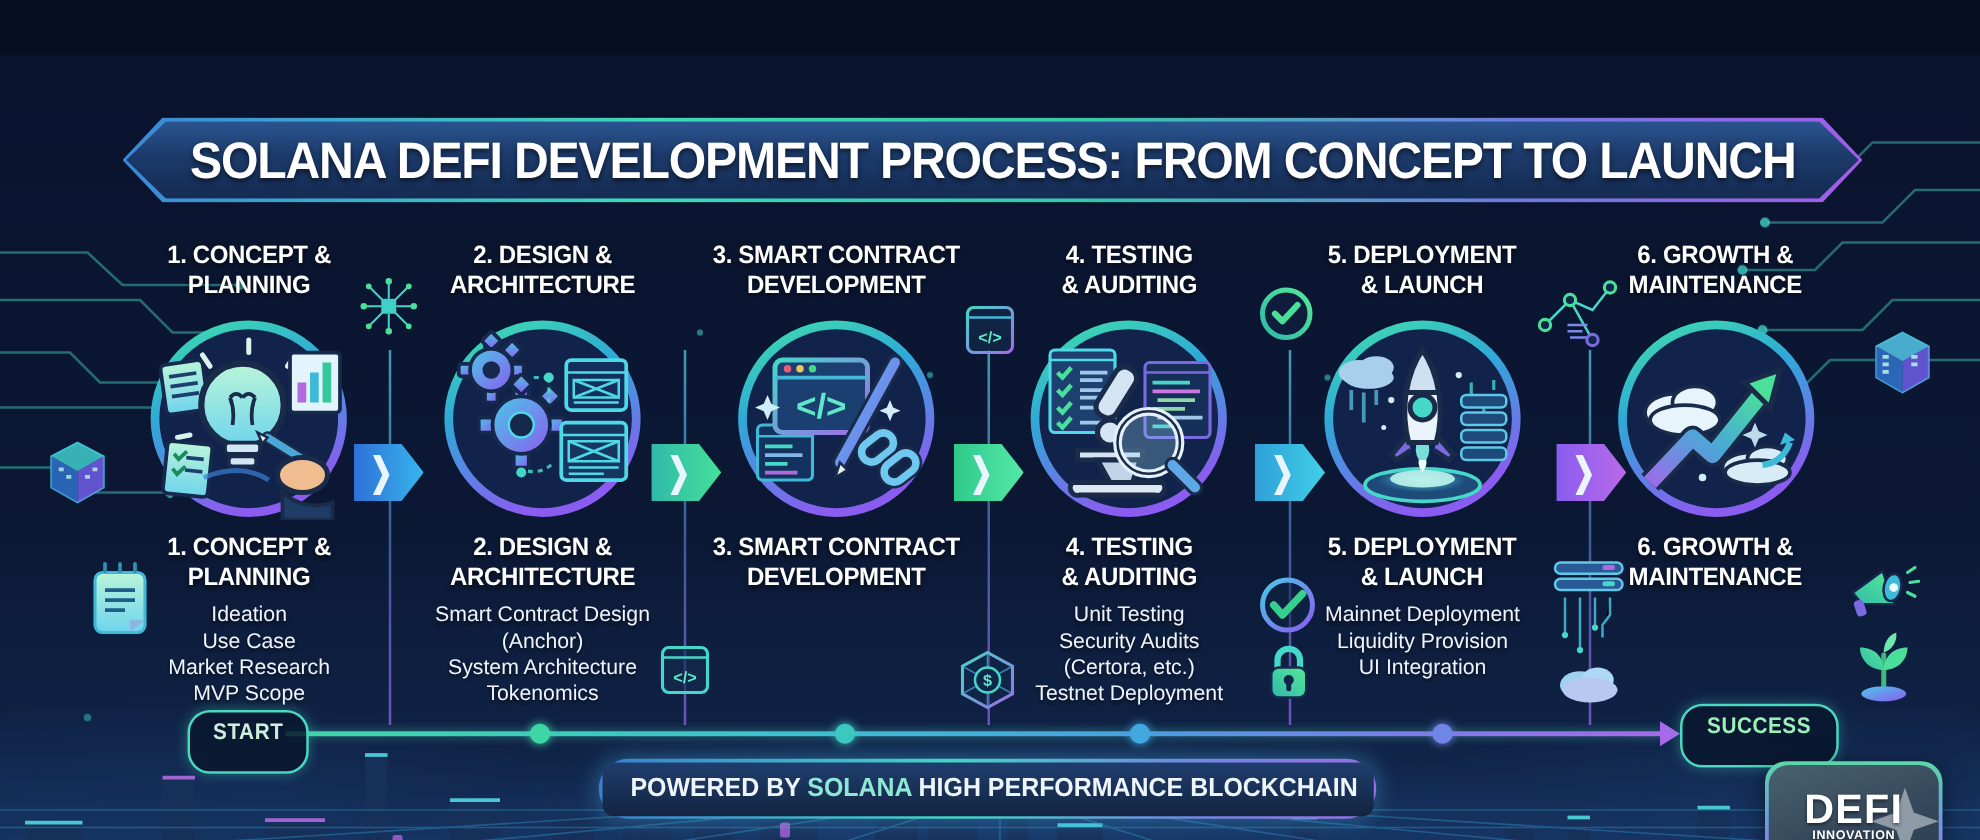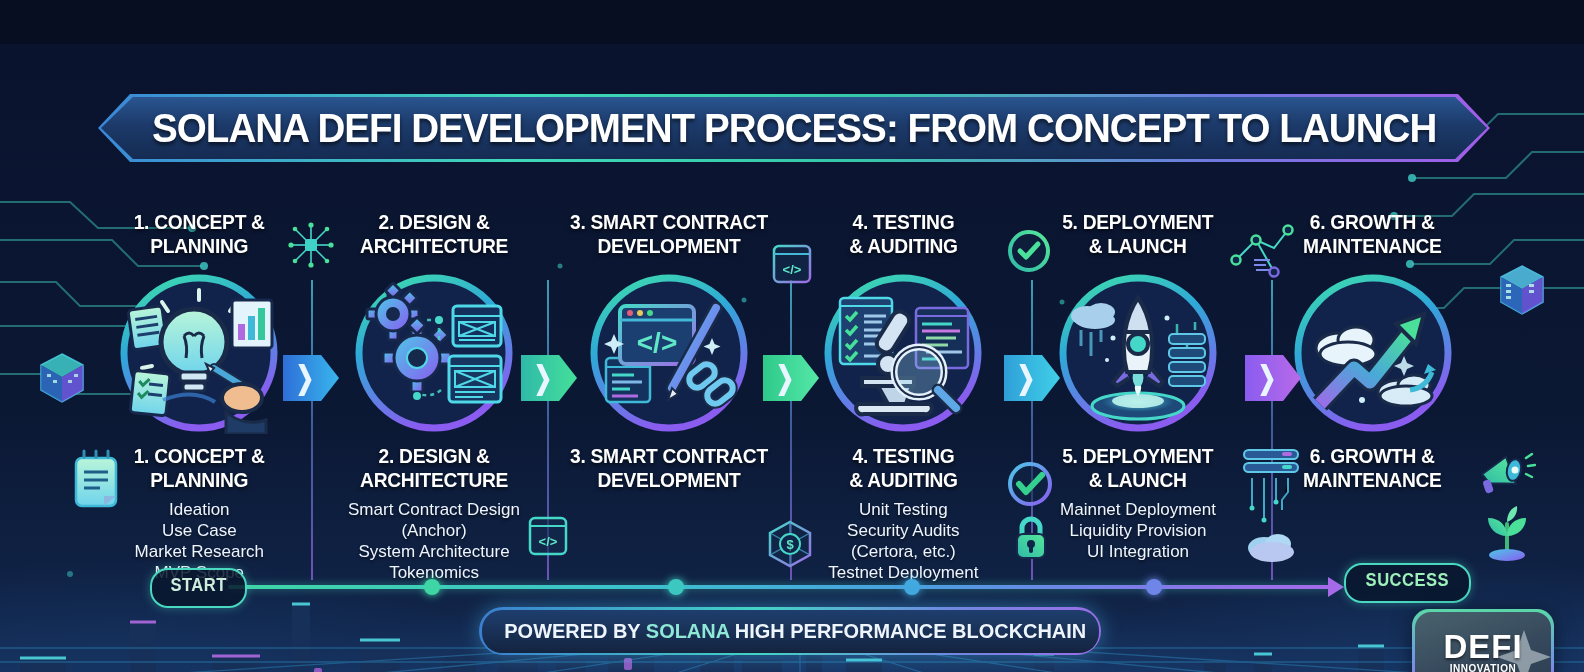--- a/index.html
+++ b/index.html
@@ -19,21 +19,21 @@
     clip-path:polygon(2.3% 0,97.7% 0,100% 50%,97.7% 100%,2.3% 100%,0 50%);
     filter:drop-shadow(0 0 14px rgba(64,200,214,.45));}
   .title-banner-inner{position:absolute;left:3px;top:3px;right:3px;bottom:3px;
     background:linear-gradient(180deg,#2a5590 0%,#1c3a6a 45%,#152b52 100%);
     clip-path:polygon(2.3% 0,97.7% 0,100% 50%,97.7% 100%,2.3% 100%,0 50%);
     display:flex;align-items:center;justify-content:center;}
   .title-text{color:#ffffff;font-size:41px;font-weight:bold;letter-spacing:-1px;white-space:nowrap;
     transform:scaleX(.94);text-shadow:0 3px 4px rgba(0,0,0,.55);}
 
   
-  .stages-row{position:absolute;left:82px;top:166px;width:1408px;display:flex;z-index:6;}
+  .stages-row{position:absolute;left:82px;top:148px;width:1408px;display:flex;z-index:6;}
   .stage-col{flex:1;display:flex;flex-direction:column;align-items:center;}
   .stage-title{min-height:52px;text-align:center;color:#fff;font-weight:bold;font-size:20px;
     line-height:24px;letter-spacing:-.3px;text-shadow:0 2px 4px rgba(0,0,0,.65);}
   .stage-title .tl{display:block;transform:scaleX(.96);}
   .stage-circle{width:162px;height:162px;margin-top:10px;}
   .stage-title.bottom{margin-top:10px;}
   .stage-items{margin-top:3px;text-align:center;color:#eef5ff;font-size:17px;line-height:21px;
     text-shadow:0 2px 3px rgba(0,0,0,.6);}
 
   
@@ -46,31 +46,31 @@
   .flow-arrow span{transform:scaleY(1.4);}
 
   
   .timeline-line{position:absolute;left:228px;top:541px;width:1104px;height:4px;border-radius:2px;z-index:6;
     background:linear-gradient(90deg,#3fd6a5 0%,#3cc4cc 35%,#4aa0e0 62%,#7e7ce8 82%,#a66ae8 100%);
     box-shadow:0 0 8px rgba(80,220,200,.5);}
   .timeline-arrowhead{position:absolute;left:1328px;top:533px;width:0;height:0;z-index:6;
     border-left:16px solid #a66ae8;border-top:10px solid transparent;border-bottom:10px solid transparent;}
   .timeline-dot{position:absolute;top:535px;width:16px;height:16px;border-radius:50%;z-index:7;}
   .pill{position:absolute;z-index:8;border:2px solid #49d8c0;border-radius:18px;
-    background:rgba(9,24,46,.85);padding:5px 16px 10px;font-weight:bold;font-size:18px;letter-spacing:.5px;
+    background:rgba(9,24,46,.85);padding:5px 16px 21px;font-weight:bold;font-size:18px;letter-spacing:.5px;
     box-shadow:0 0 10px rgba(73,216,192,.4);}
   .pill .pt{display:inline-block;transform:scaleX(.92);}
   .pill.start{left:150px;top:524px;color:#cdeedd;}
   .pill.success{left:1344px;top:519px;color:#9ef0bb;}
 
   
   .powered{position:absolute;left:479px;top:563px;width:622px;height:48px;border-radius:26px;z-index:9;
     background:linear-gradient(90deg,#3a7fd0,#43d4c4 45%,#6f8ae0 75%,#9b6de8);
     filter:drop-shadow(0 0 10px rgba(70,180,230,.45));}
-  .powered-inner{position:absolute;left:2.5px;top:2.5px;right:2.5px;bottom:2.5px;border-radius:20px;
+  .powered-inner{position:absolute;left:2.5px;top:2.5px;right:2.5px;bottom:2.5px;border-radius:9px;
     background:linear-gradient(180deg,#1f3e6e 0%,#13243f 100%);
     display:flex;align-items:center;justify-content:center;gap:11px;}
   .powered-text{font-size:21px;font-weight:bold;color:#eef5fc;letter-spacing:0;white-space:nowrap;transform:scaleX(.95);}
   .powered-text .brand{color:#8fe8d6;}
 
   
   .defi-badge{position:absolute;left:1412px;top:565px;width:142px;height:86px;border-radius:17px;z-index:9;
     background:linear-gradient(180deg,#5ad8a8 0%,#6f9ae0 55%,#9b6de8 100%);
     filter:drop-shadow(0 4px 10px rgba(0,0,0,.5));}
   .defi-inner{position:absolute;left:3px;top:3px;right:3px;bottom:3px;border-radius:16px;

